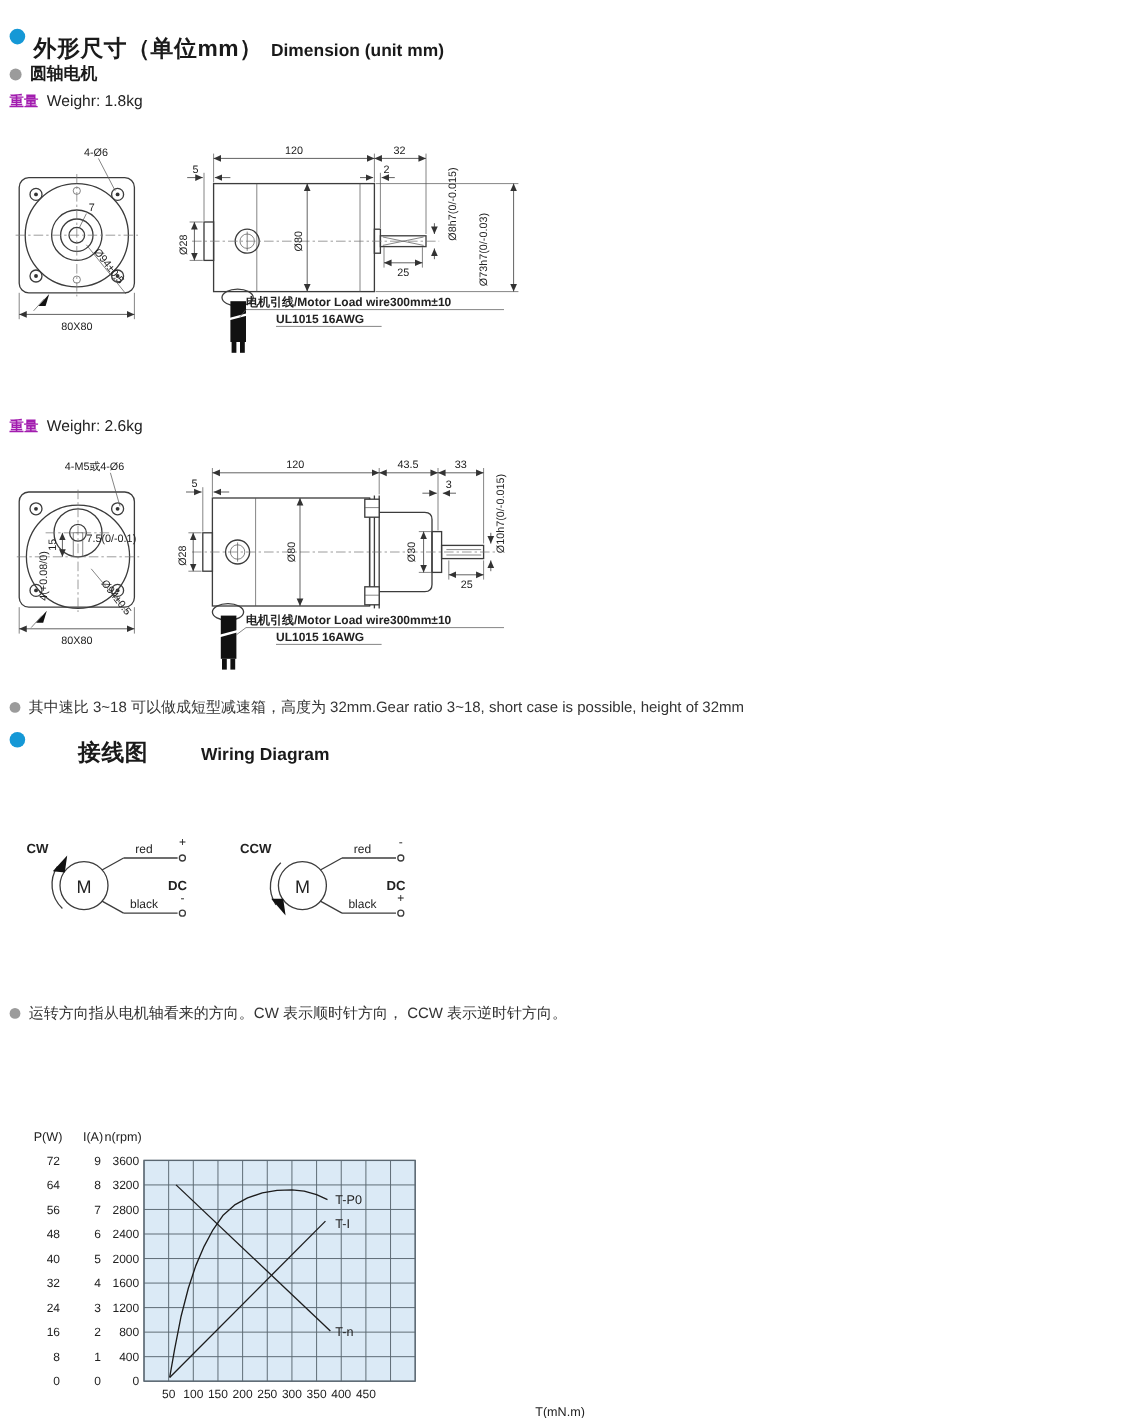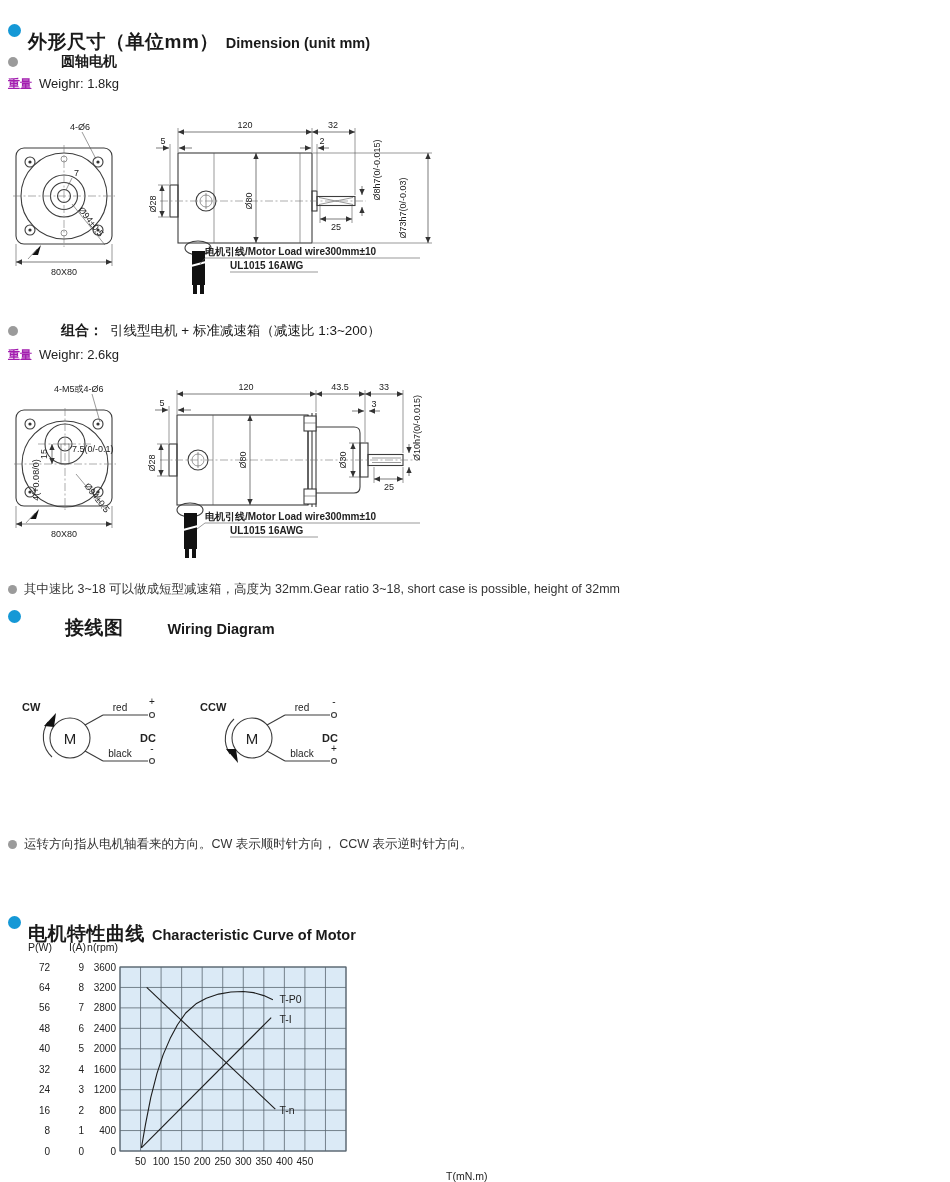--- a/index.html
+++ b/index.html
@@ -6,21 +6,21 @@
   #page{position:relative;width:768px;height:1182px;background:#fff;
         font-family:"Liberation Sans","DejaVu Sans",sans-serif;color:#1a1a1a;overflow:hidden;}
   .abs{position:absolute;}
   .row{display:flex;align-items:baseline;gap:7px;}
   .bullet{display:inline-block;border-radius:50%;flex:none;align-self:center;}
   .b-blue{width:13px;height:13px;background:#1598d6;}
   .b-gray{width:10px;height:10px;background:#9b9b9b;}
   .b-gray-s{width:9px;height:9px;background:#9b9b9b;}
   .h1-zh{font-size:19px;font-weight:bold;letter-spacing:.5px;}
   .h1-en{font-size:14.5px;font-weight:bold;margin-top:29px;}
-  .h2-zh{font-size:14px;font-weight:bold;margin-left:36px;}
+  .h2-zh{font-size:14px;font-weight:bold;}
   .h2-desc{font-size:13.5px;font-weight:normal;}
   .wlabel{font-size:12px;font-weight:bold;color:#a21caf;}
   .wvalue{font-size:13px;color:#222;}
   .note{font-size:12.5px;color:#333;}
   .note-en{font-size:12px;color:#333;}
   svg text{font-family:"Liberation Sans","DejaVu Sans",sans-serif;fill:#222;}
   .t9{font-size:9px;}
   .t10{font-size:10px;}
   .t11{font-size:11px;font-weight:bold;}
   .ln{stroke:#3c3c3c;stroke-width:1.1;fill:none;}
@@ -141,25 +141,20 @@
     <line class="dim" x1="420" y1="35" x2="420" y2="125" marker-start="url(#ar1)" marker-end="url(#ar1)"></line>
 
     <text class="t10" x="197" y="137" style="font-weight:bold">电机引线/Motor Load wire300mm±10</text>
     <line class="thin" x1="197" y1="140" x2="412" y2="140"></line>
     <text class="t10" x="222" y="151" style="font-weight:bold">UL1015 16AWG</text>
     <line class="thin" x1="222" y1="154" x2="310" y2="154"></line>
     <line class="thin" x1="197" y1="140" x2="192" y2="146"></line>
   </svg>
   </div>
 
-  <div class="abs row" style="left:8px;top:322px;">
-    <span class="bullet b-gray"></span>
-    <span class="h2-zh">组合：</span>
-    <span class="h2-desc">引线型电机 + 标准减速箱（减速比 1:3~200）</span>
-  </div>
   <div class="abs row" style="left:8px;top:347px;">
     <span class="wlabel">重量</span>
     <span class="wvalue">Weighr: 2.6kg</span>
   </div>
 
   <div class="abs" style="left:8px;top:380px;">
   <svg width="470" height="185" viewBox="0 0 470 185">
     <defs>
       <marker id="ar2" viewBox="0 0 10 10" refX="9" refY="5" markerWidth="7" markerHeight="7" orient="auto-start-reverse" markerUnits="userSpaceOnUse">
         <path d="M0,1 L9,5 L0,9 z" fill="#333"></path>
@@ -316,25 +311,20 @@
     <text class="t10" x="326" y="59" text-anchor="middle">+</text>
     <text class="t11" x="314" y="49">DC</text>
   </svg>
   </div>
 
   <div class="abs row" style="left:8px;top:836px;">
     <span class="bullet b-gray-s"></span>
     <span class="note">运转方向指从电机轴看来的方向。CW 表示顺时针方向，  CCW 表示逆时针方向。</span>
   </div>
 
-  <div class="abs row" style="left:8px;top:898px;">
-    <span class="bullet b-blue"></span>
-    <span class="h1-zh">电机特性曲线</span>
-    <span class="h1-en">Characteristic Curve of Motor</span>
-  </div>
 
   <div class="abs" style="left:10px;top:936px;">
     <svg id="curve-chart" width="600" height="248" viewBox="0 0 600 248">
         <rect x="110" y="31" width="226" height="184" fill="#dbeaf6"></rect>
         <line x1="110" y1="31" x2="110" y2="215" stroke="#5a6771" stroke-width="0.8"></line>
         <line x1="130.54545454545456" y1="31" x2="130.54545454545456" y2="215" stroke="#5a6771" stroke-width="0.8"></line>
         <line x1="151.0909090909091" y1="31" x2="151.0909090909091" y2="215" stroke="#5a6771" stroke-width="0.8"></line>
         <line x1="171.63636363636363" y1="31" x2="171.63636363636363" y2="215" stroke="#5a6771" stroke-width="0.8"></line>
         <line x1="192.1818181818182" y1="31" x2="192.1818181818182" y2="215" stroke="#5a6771" stroke-width="0.8"></line>
         <line x1="212.72727272727275" y1="31" x2="212.72727272727275" y2="215" stroke="#5a6771" stroke-width="0.8"></line>

